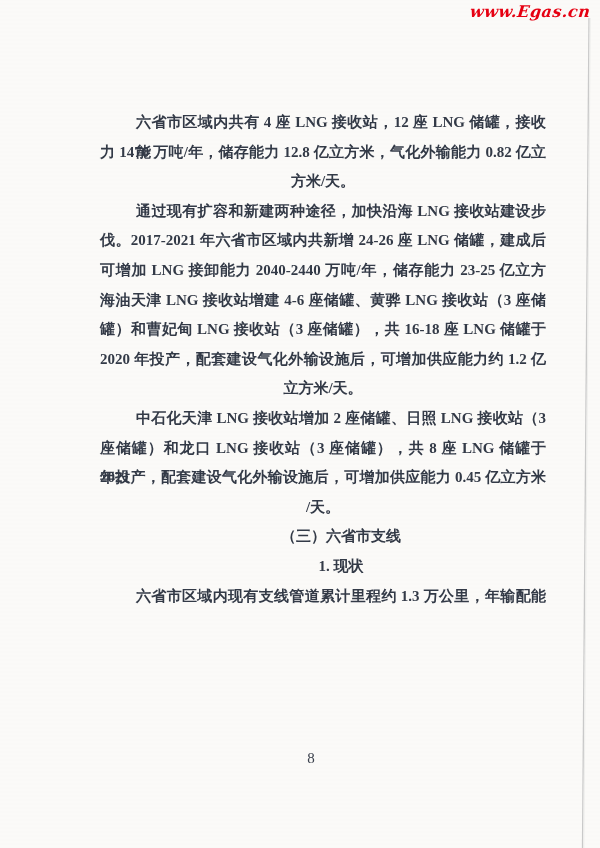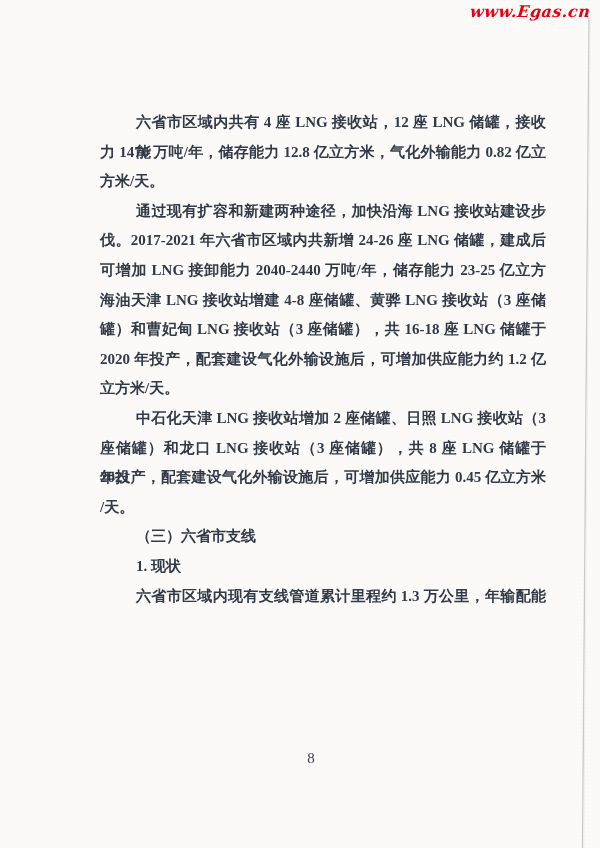--- a/index.html
+++ b/index.html
@@ -36,21 +36,21 @@
     font-size: 15px;
     line-height: 29.6px;
     font-weight: bold;
   }
   .line {
     height: 29.6px;
     text-align: justify;
     text-align-last: justify;
   }
   .line.no-j {
-    text-align: left;
+    text-align: center;
     text-align-last: auto;
     white-space: nowrap;
   }
   .line.ind { padding-left: 36px; }
   .page-number {
     position: absolute;
     left: 88px;
     top: 749px;
     width: 446px;
     text-align: center;
@@ -76,21 +76,21 @@
     <line x1="590.3" y1="18" x2="583.8" y2="848" stroke="#eeeeec" stroke-width="1"></line>
   </svg>
 
   <div class="content" id="doc-body">
       <div class="line ind">六省市区域内共有 4 座 LNG 接收站，12 座 LNG 储罐，接收能</div>
       <div class="line">力 1470 万吨/年，储存能力 12.8 亿立方米，气化外输能力 0.82 亿立</div>
       <div class="line no-j">方米/天。</div>
       <div class="line ind">通过现有扩容和新建两种途径，加快沿海 LNG 接收站建设步</div>
       <div class="line">伐。2017-2021 年六省市区域内共新增 24-26 座 LNG 储罐，建成后</div>
       <div class="line">可增加 LNG 接卸能力 2040-2440 万吨/年，储存能力 23-25 亿立方</div>
-      <div class="line">海油天津 LNG 接收站增建 4-8 座储罐、黄骅 LNG 接收站（3 座储</div>
+      <div class="line">海油天津 LNG 接收站增建 4-6 座储罐、黄骅 LNG 接收站（3 座储</div>
       <div class="line">罐）和曹妃甸 LNG 接收站（3 座储罐），共 16-18 座 LNG 储罐于</div>
       <div class="line">2020 年投产，配套建设气化外输设施后，可增加供应能力约 1.2 亿</div>
       <div class="line no-j">立方米/天。</div>
       <div class="line ind">中石化天津 LNG 接收站增加 2 座储罐、日照 LNG 接收站（3</div>
       <div class="line">座储罐）和龙口 LNG 接收站（3 座储罐），共 8 座 LNG 储罐于 2021</div>
       <div class="line">年投产，配套建设气化外输设施后，可增加供应能力 0.45 亿立方米</div>
       <div class="line no-j">/天。</div>
       <div class="line ind no-j">（三）六省市支线</div>
       <div class="line ind no-j">1.  现状</div>
       <div class="line ind">六省市区域内现有支线管道累计里程约 1.3 万公里，年输配能</div>

